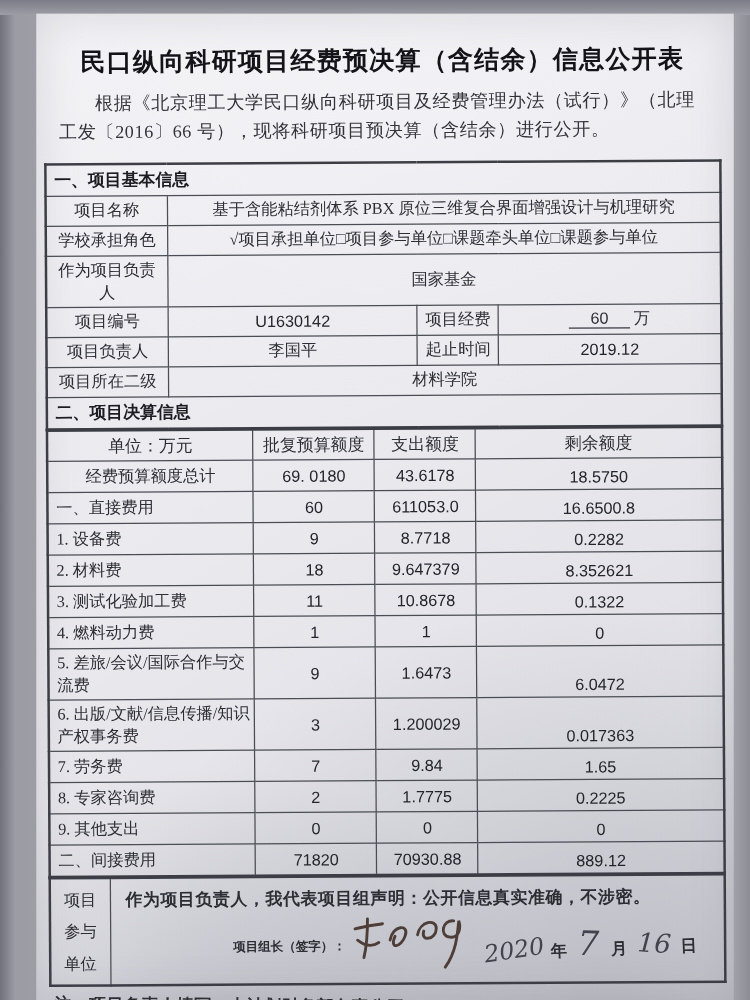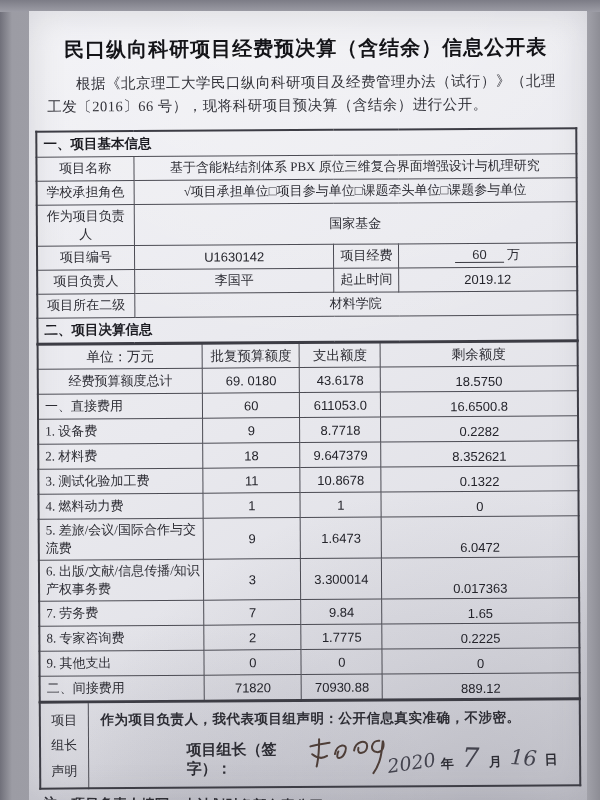--- a/index.html
+++ b/index.html
@@ -40,21 +40,21 @@
     font-family:"Liberation Sans","DejaVu Sans",sans-serif; }
   .bd-hdr td { height:30px; font-size:13.5px; }
   .bd td { height:25px; }
   .bd .tall { height:39px; }
   .tl { text-align:left; padding-left:6px; }
   .rem-cell { vertical-align:bottom; padding-bottom:2px; }
   .decl-side { width:48px; word-break:break-all; line-height:1.95; font-size:13px; padding:4px 10px; }
   .decl-body { text-align:left; vertical-align:top; padding:8px 10px 2px 12px; }
   .decl-statement { font-weight:bold; font-size:13.5px; letter-spacing:.5px; }
   .sig-row { display:flex; align-items:center; margin-top:12px; }
-  .sig-label { font-weight:bold; font-size:15px; margin-left:86px; }
+  .sig-label { font-weight:bold; font-size:10px; margin-left:86px; }
   .sig-svg { margin:-12px 0 -6px 2px; }
   .date-group { margin-left:auto; margin-right:12px; display:flex; align-items:baseline; gap:5px;
     transform:rotate(-2deg); }
   .hw { font-style:italic; color:#43434e; font-family:"DejaVu Serif",serif; }
   .hw-year { font-size:19px; transform:rotate(-6deg); display:inline-block; }
   .hw-month { font-size:27px; transform:rotate(4deg); display:inline-block; margin:0 4px; }
   .hw-day { font-size:21px; transform:rotate(6deg); display:inline-block; margin:0 3px; }
   .date-char { font-size:13px; font-weight:bold; }
   .note { margin:9px 0 0 4px; font-size:13.5px; font-weight:bold; letter-spacing:.5px;
     transform:rotate(0.8deg); color:#2e2e35; }
@@ -172,21 +172,21 @@
         </tr>
         <tr>
           <td class="tl tall">5. 差旅/会议/国际合作与交流费</td>
           <td class="num">9</td>
           <td class="num">1.6473</td>
           <td class="num rem-cell">6.0472</td>
         </tr>
         <tr>
           <td class="tl tall">6. 出版/文献/信息传播/知识产权事务费</td>
           <td class="num">3</td>
-          <td class="num">3.300014</td>
+          <td class="num">1.200029</td>
           <td class="num rem-cell">0.017363</td>
         </tr>
         <tr>
           <td class="tl">7. 劳务费</td>
           <td class="num">7</td>
           <td class="num">9.84</td>
           <td class="num rem-cell">1.65</td>
         </tr>
         <tr>
           <td class="tl">8. 专家咨询费</td>
@@ -207,21 +207,21 @@
           <td class="num rem-cell">889.12</td>
         </tr>
       </tbody>
         </table>
     </div>
 
     <div>
       <table class="t3">
         <tbody>
             <tr>
-          <td class="decl-side">项目组长声明</td>
+          <td class="decl-side">项目参与单位</td>
           <td class="decl-body">
             <div class="decl-statement">作为项目负责人，我代表项目组声明：公开信息真实准确，不涉密。</div>
             <div class="sig-row">
               <span class="sig-label">项目组长（签字）：</span>
               <svg class="sig-svg" width="92" height="52" viewBox="0 0 92 52">
                 <g fill="none" stroke="#4e3e38" stroke-width="2.3" stroke-linecap="round">
                   <path d="M15,7 C15,18 14,30 12,38"></path>
                   <path d="M5,15 C12,13 21,12 27,11"></path>
                   <path d="M7,24 C12,28 18,30 24,26"></path>
                   <path d="M33,24 C35,12 49,11 45,21 C42,30 32,32 37,21"></path>

